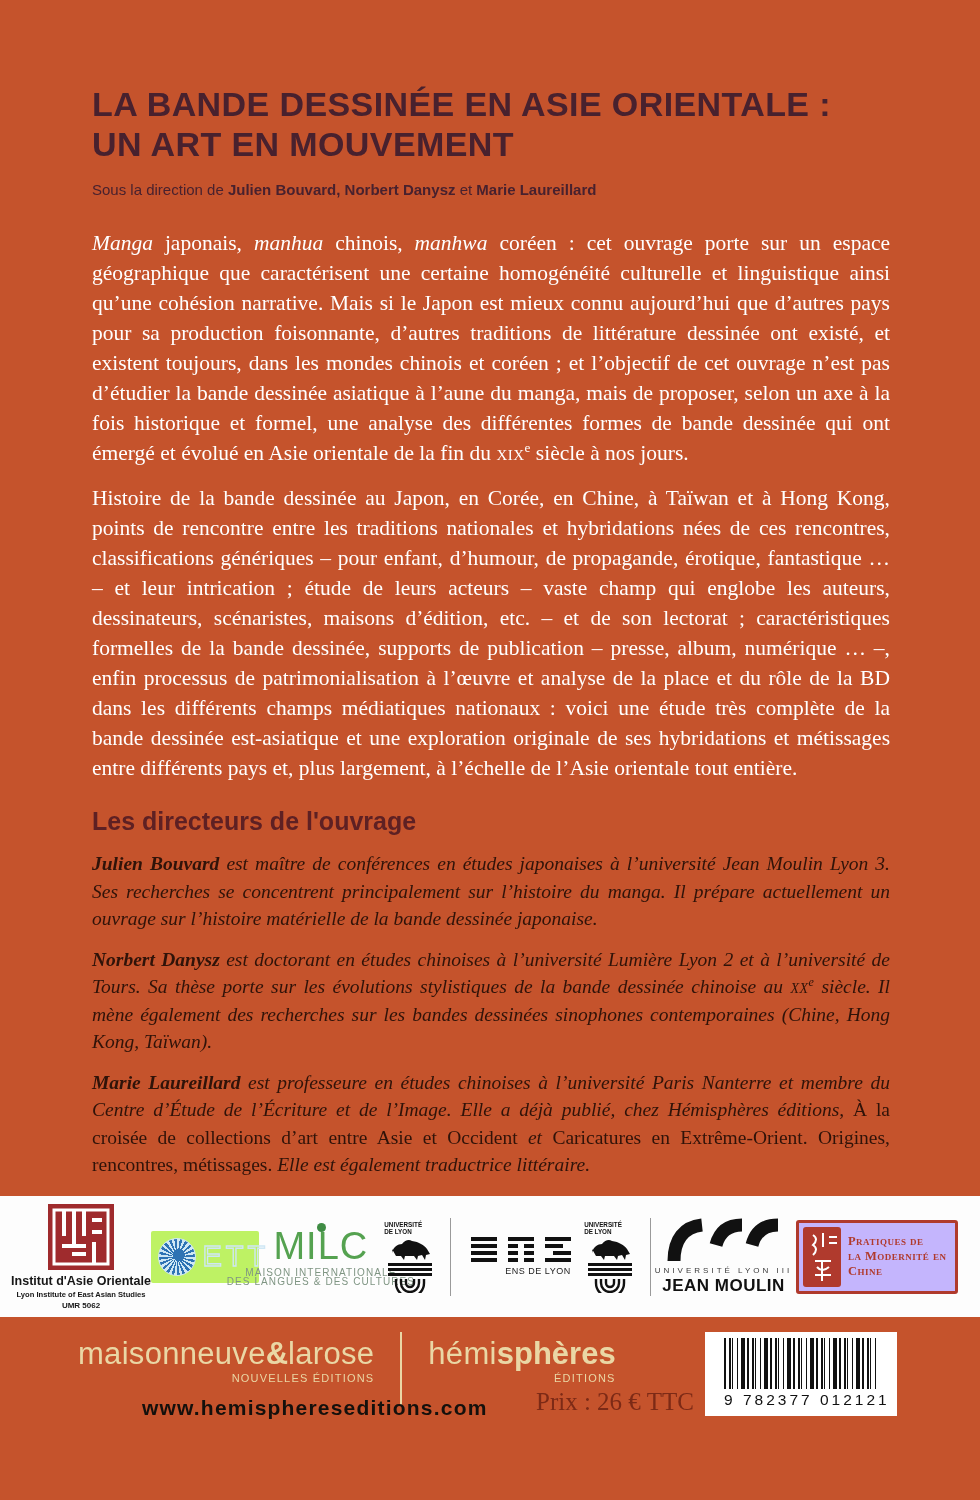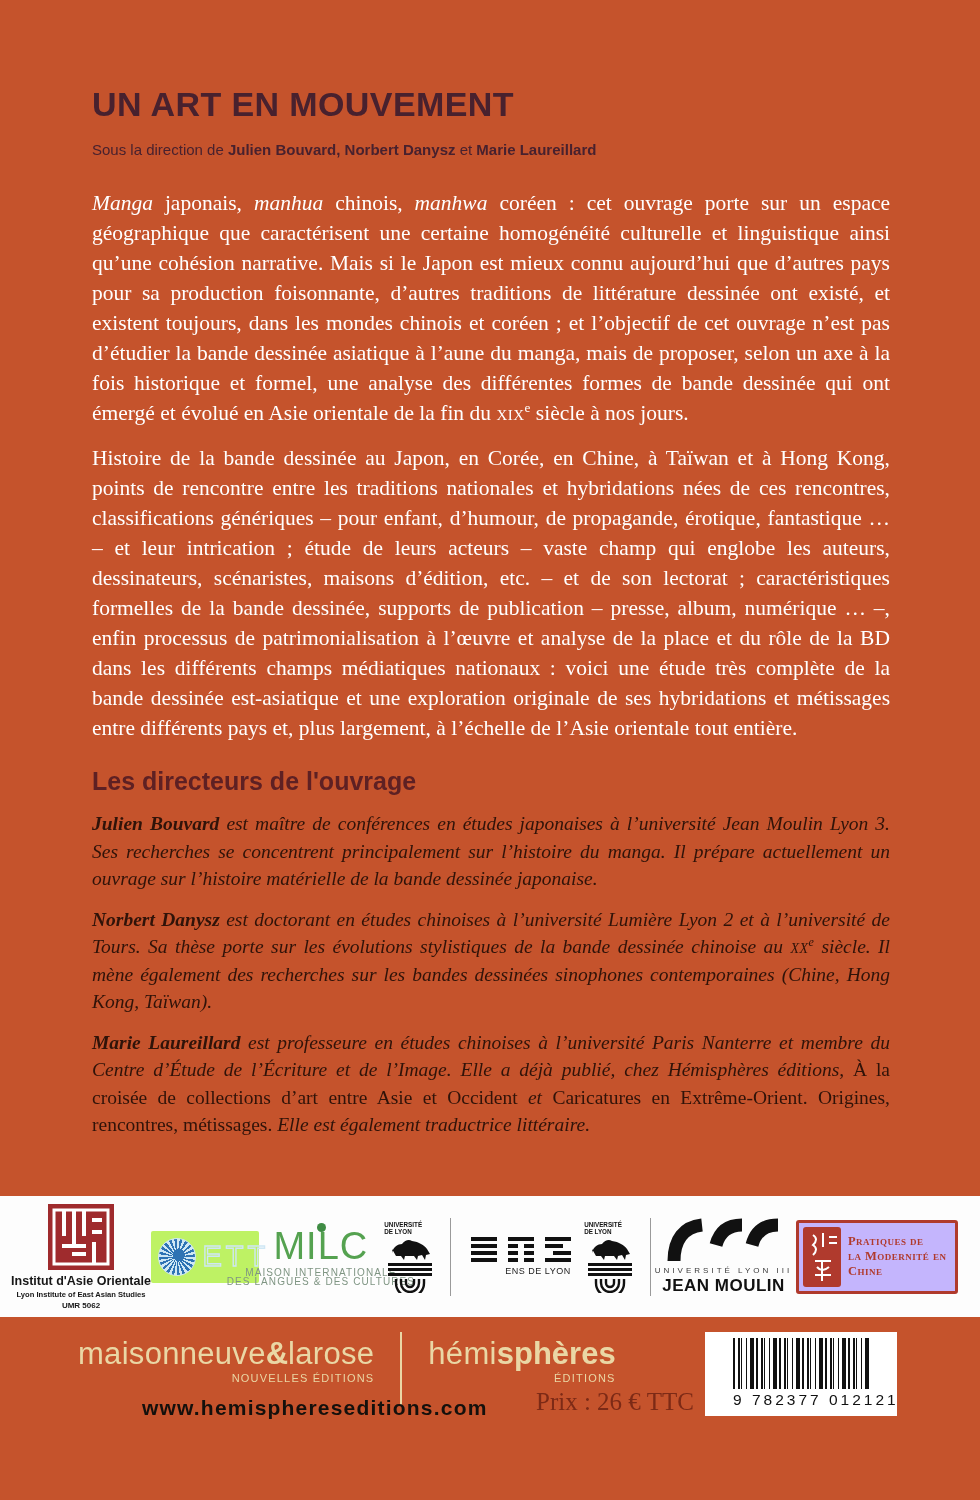--- a/index.html
+++ b/index.html
@@ -89,37 +89,38 @@
   .pub-sub { font-size:11px; letter-spacing:1.2px; text-align:right; margin-top:3px; }
   .pub-div { width:2px; height:74px; background:#ead7a5; margin:0 26px; margin-top:-6px; }
 
   .site-url { position:absolute; left:142px; top:1396px; font-size:21px; font-weight:bold;
     letter-spacing:1.2px; color:#14100c; }
 
   .price { position:absolute; left:536px; top:1388px; font-family:"Liberation Serif", serif;
     font-size:25px; color:#7c2a16; }
 
   .barcode { position:absolute; left:705px; top:1332px; width:192px; height:84px;
-    background:#fff; padding:6px 28px 3px; display:flex; flex-direction:column; }
+    background:#fff; padding:6px 19px 3px; display:flex; flex-direction:column; }
   .barcode-bars { height:51px;
     background:repeating-linear-gradient(90deg,
       #111 0 2px, #fff 2px 5px, #111 5px 7px, #fff 7px 8px,
       #111 8px 9px, #fff 9px 13px, #111 13px 14px, #fff 14px 17px,
       #111 17px 21px, #fff 21px 23px); }
   .barcode-num { font-size:15.5px; color:#111; letter-spacing:3px; text-align:center;
     margin-top:2px; white-space:nowrap; }
 </style>
 </head>
 <body>
 
 <div class="page">
 
   <div class="content">
 
     <div class="title">
+      <div>LA BANDE DESSINÉE EN ASIE ORIENTALE :</div>
       <div>UN ART EN MOUVEMENT</div>
     </div>
 
     <div class="byline"><span>Sous la direction de </span><span class="bd">Julien Bouvard, Norbert Danysz</span><span> et </span><span class="bd">Marie Laureillard</span></div>
 
     <div class="synopsis">
       <p><span class="it">Manga</span><span> japonais, </span><span class="it">manhua</span><span> chinois, </span><span class="it">manhwa</span><span> coréen : cet ouvrage porte sur un espace géographique que caractérisent une certaine homogénéité culturelle et linguistique ainsi qu’une cohésion narrative. Mais si le Japon est mieux connu aujourd’hui que d’autres pays pour sa production foisonnante, d’autres traditions de littérature dessinée ont existé, et existent toujours, dans les mondes chinois et coréen ; et l’objectif de cet ouvrage n’est pas d’étudier la bande dessinée asiatique à l’aune du manga, mais de proposer, selon un axe à la fois historique et formel, une analyse des différentes formes de bande dessinée qui ont émergé et évolué en Asie orientale de la fin du </span><span class="sc">xix</span><sup>e</sup><span> siècle à nos jours.</span></p>
       <p><span>Histoire de la bande dessinée au Japon, en Corée, en Chine, à Taïwan et à Hong Kong, points de rencontre entre les traditions nationales et hybridations nées de ces rencontres, classifications génériques – pour enfant, d’humour, de propagande, érotique, fantastique … – et leur intrication ; étude de leurs acteurs – vaste champ qui englobe les auteurs, dessinateurs, scénaristes, maisons d’édition, etc. – et de son lectorat ; caractéristiques formelles de la bande dessinée, supports de publication – presse, album, numérique … –, enfin processus de patrimonialisation à l’œuvre et analyse de la place et du rôle de la BD dans les différents champs médiatiques nationaux : voici une étude très complète de la bande dessinée est-asiatique et une exploration originale de ses hybridations et métissages entre différents pays et, plus largement, à l’échelle de l’Asie orientale tout entière.</span></p>
     </div>
 

